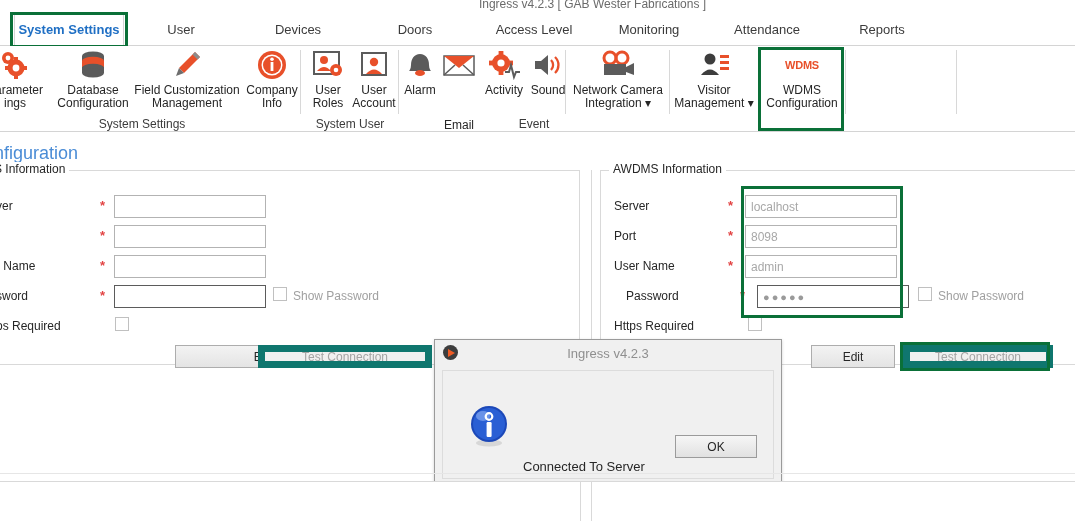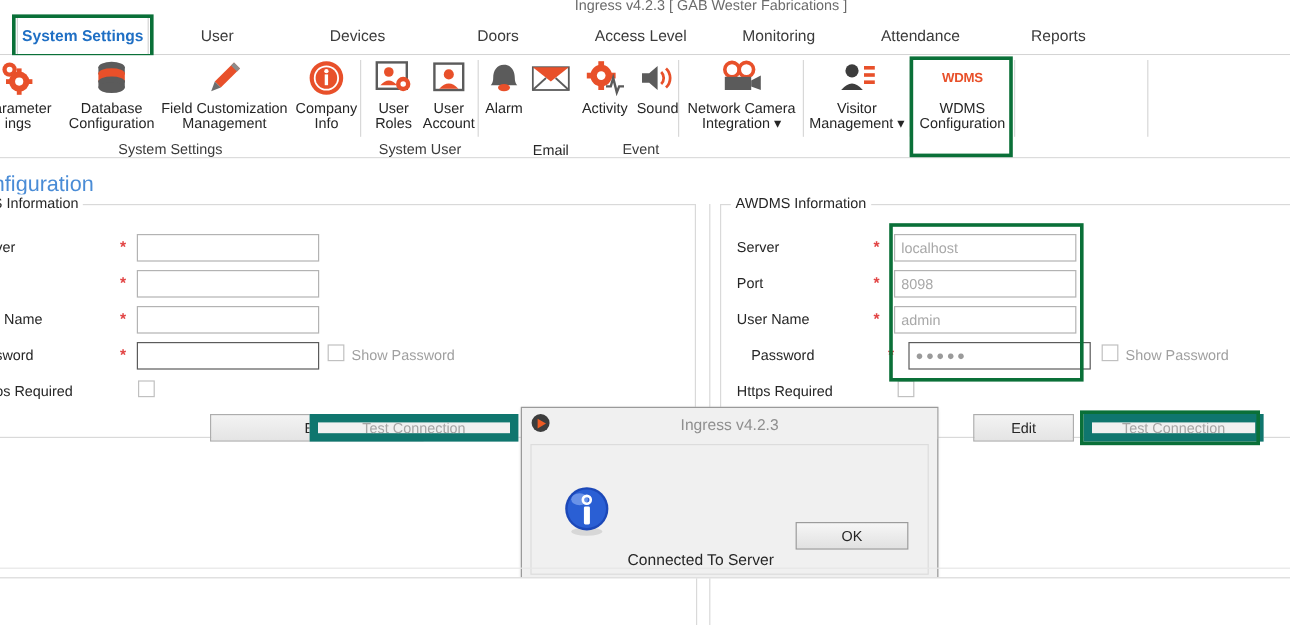--- a/index.html
+++ b/index.html
@@ -186,21 +186,21 @@
   .dialog-msg {
     position: absolute; left: 80px; top: 56px;
     font-size: 13px; color: #262626; white-space: nowrap; margin-top: 32px;
   }
   .info-icon {
     position: absolute; left: 24px; top: 33px;
     width: 44px; height: 44px;
   }
   .dialog-ok {
     position: absolute; right: 16px; bottom: 20px;
-    width: 94px; height: 23px;
+    width: 82px; height: 23px;
     display: flex; align-items: center; justify-content: center;
     font-size: 12px; color: #262626;
     border: 1px solid #9b9b9b;
     background: linear-gradient(#f6f6f6, #e1e1e1);
     cursor: default;
   }
 
   
   .bottom-strip {
     position: absolute; left: 0; top: 481px; width: 1075px; height: 40px;

